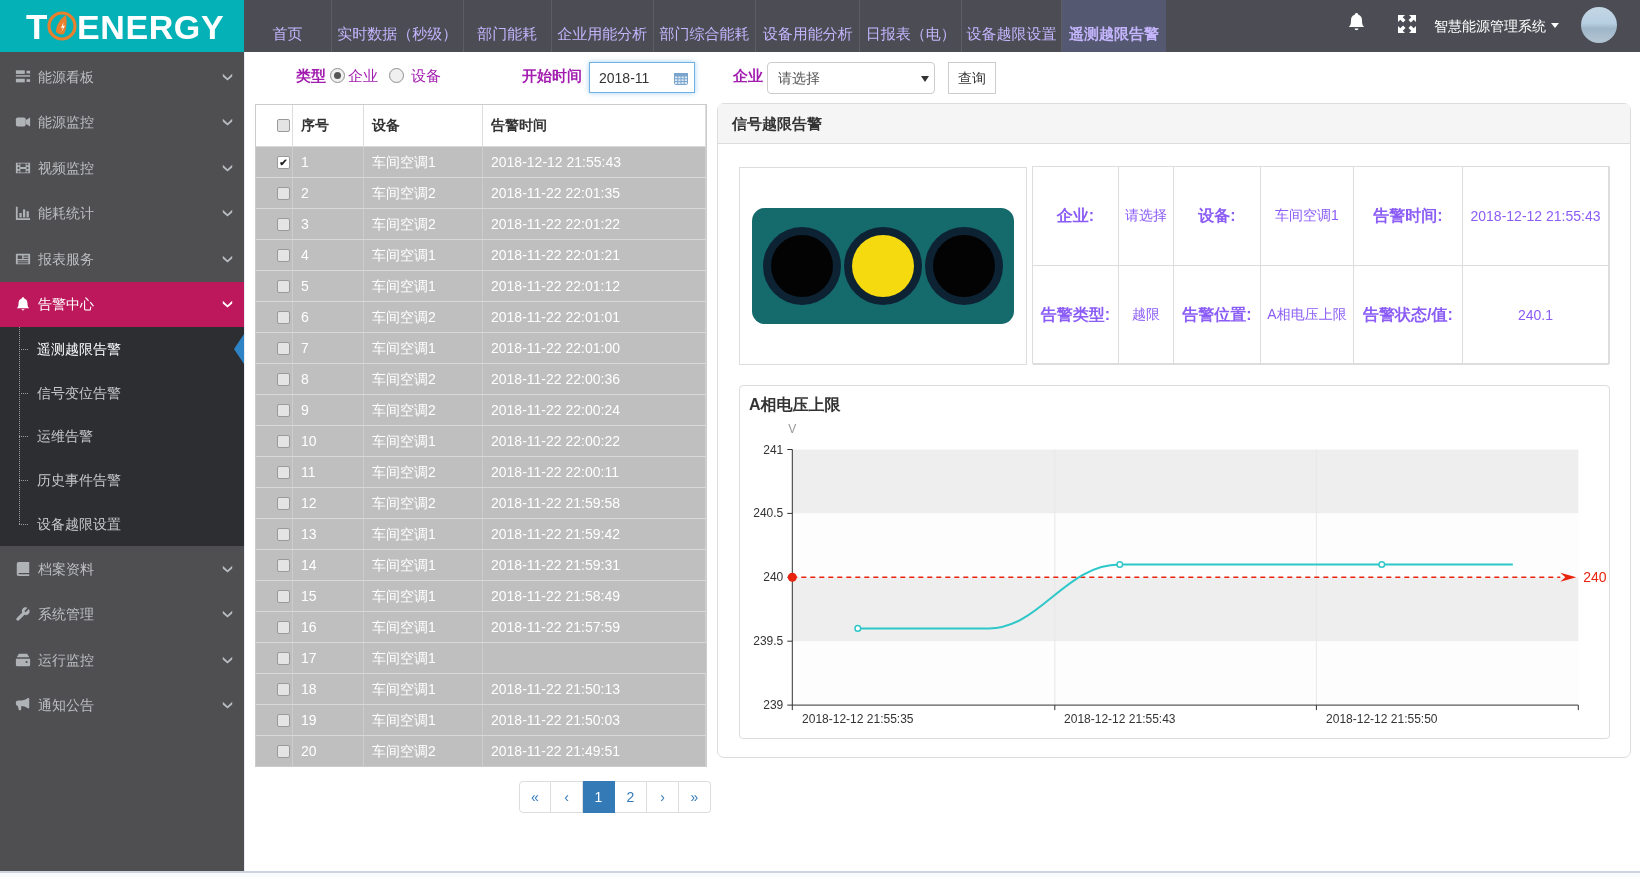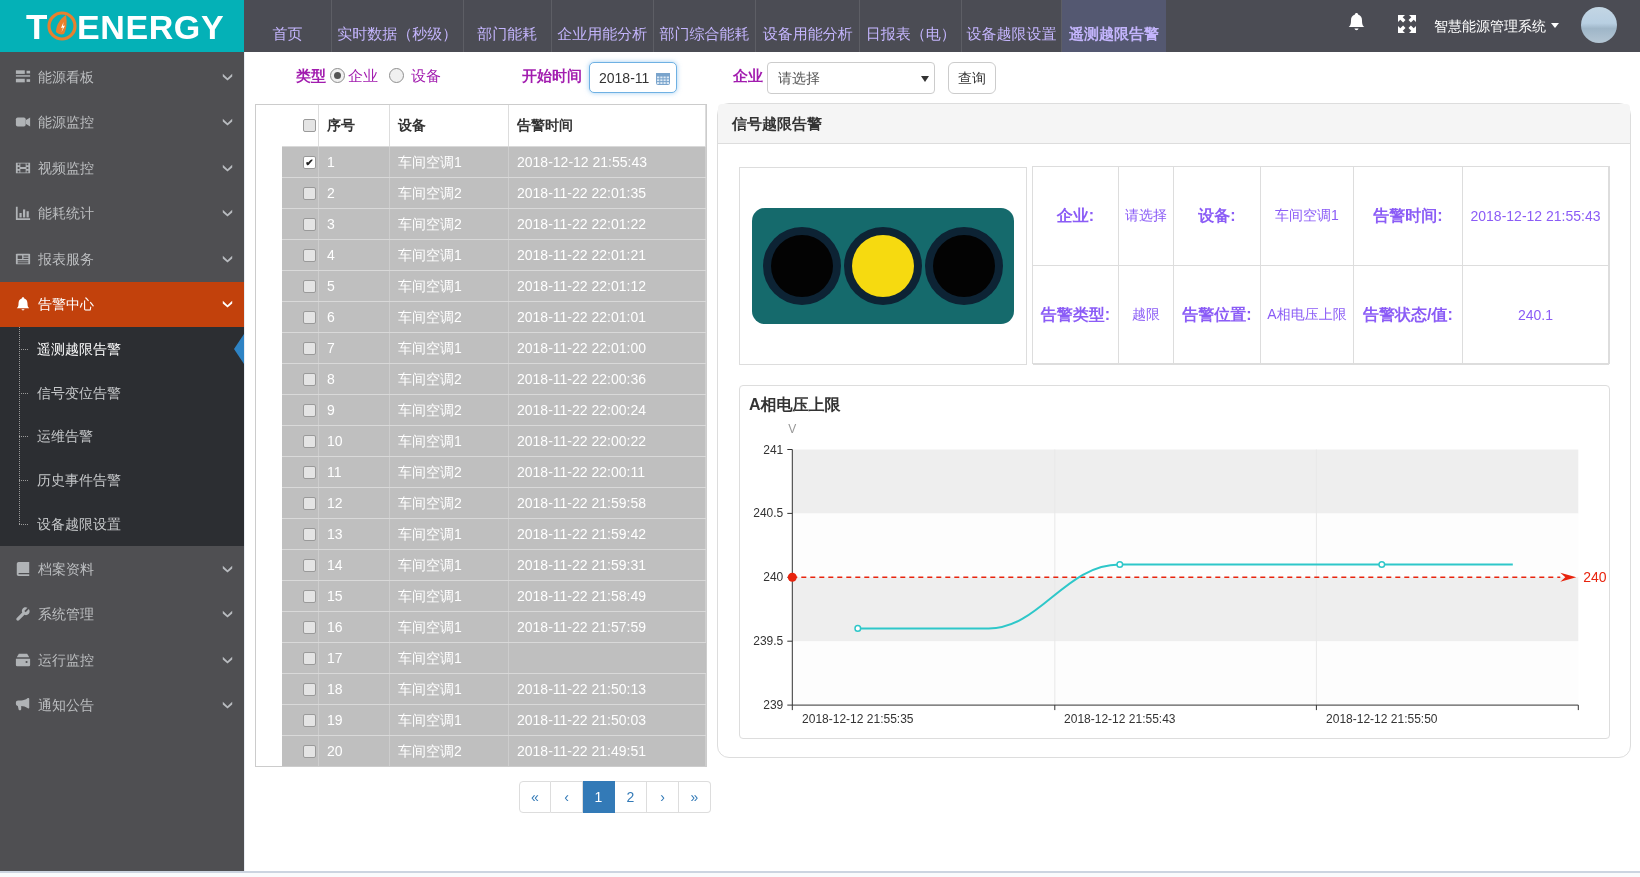--- a/index.html
+++ b/index.html
@@ -7,62 +7,62 @@
 body { font-family:"Liberation Sans",sans-serif; background:#fff; position:relative; }
 
 #sidebar { position:absolute; left:0; top:0; width:244px; height:872px; background:#4f4f52; }
 #logo { position:absolute; left:0; top:0; width:244px; height:52px; background:#04b1b7; }
 #menu { position:absolute; top:54px; left:0; width:244px; }
 .mitem { position:relative; height:45.5px; color:#bcbec0; font-size:14px; }
 .mitem .ic { position:absolute; left:15px; top:50%; margin-top:-8px; width:16px; height:16px; }
 .mitem .tx { position:absolute; left:38px; top:50%; margin-top:-9px; height:18px; line-height:18px; }
 .mitem .ch { position:absolute; right:11px; top:50%; margin-top:-4px; }
 .chev { width:11px; height:8px; display:block; } .chev svg{display:block;}
-.mitem.active { background:#c2410c; color:#fff;text-decoration:underline; }
+.mitem.active { background:#be185d; color:#fff;text-decoration:underline; }
 
 #submenu { background:#2c2e32; position:relative; }
 .sitem { position:relative; height:43.8px; color:#c6c8ca; font-size:14px; }
 .sitem .tx { position:absolute; left:37px; top:50%; margin-top:-9px; height:18px; line-height:18px; }
 .sitem .dash { position:absolute; left:19px; top:50%; width:9px; border-top:1px dotted #9a9a9a; }
 .sitem.on { color:#fff; }
 .sitem.on .mark { position:absolute; right:0; top:50%; margin-top:-15px; width:0; height:0; border-top:15px solid transparent; border-bottom:15px solid transparent; border-right:10px solid #2e83c4; }
 #treeline { position:absolute; left:19px; top:0; bottom:22px; border-left:1px dotted #9a9a9a; }
 
 #navbar { position:absolute; left:244px; top:0; width:1396px; height:52px; background:#4b4c54; }
 .nitem { position:absolute; top:0; height:52px; line-height:68px; text-align:center; color:#c4b5fd; font-size:15px; border-right:1px solid rgba(255,255,255,0.10); }
 .nitem.act { background:#545871; font-weight:bold; border-right:none; }
 
 #main { position:absolute; left:244px; top:52px; width:1396px; height:819px; background:#fff; border-left:1px solid #e8ecf2; }
 .blab { font-weight:bold; font-size:15px; color:#a21caf; position:absolute; top:15px; }
 .radio { position:absolute; top:16px; width:15px; height:15px; border:1px solid #8f8f8f; border-radius:50%; background:#f0f0f0; }
 .radio.sel:after { content:""; position:absolute; left:3px; top:3px; width:7px; height:7px; border-radius:50%; background:#555; }
-#dateinput { position:absolute; left:344px; top:10px; width:88px; height:31px; border:1px solid #6fb1e3; border-radius:5px; box-shadow:0 0 5px rgba(102,175,233,.6); font-size:14px; color:#333; line-height:30px; padding-left:9px; background:#fff; }
+#dateinput { position:absolute; left:344px; top:10px; width:106px; height:31px; border:1px solid #6fb1e3; border-radius:0; box-shadow:0 0 5px rgba(102,175,233,.6); font-size:14px; color:#333; line-height:30px; padding-left:9px; background:#fff; }
 #sel { position:absolute; left:522px; top:10px; width:168px; height:32px; border:1px solid #ccc; border-radius:4px; background:#fff; font-size:14px; color:#555; line-height:30px; padding-left:10px; }
 #sel .car { position:absolute; right:5px; top:13px; width:0; height:0; border-left:4.5px solid transparent; border-right:4.5px solid transparent; border-top:6px solid #333; }
-#btnq { position:absolute; left:703px; top:10px; width:48px; height:32px; border:1px solid #ccc; border-radius:6px; background:#fff; font-size:14px; color:#333; text-align:center; line-height:30px; }
-
-#tbl { position:absolute; left:10px; top:52px; width:452px; border:1px solid #ccc;padding-left:26px; }
+#btnq { position:absolute; left:703px; top:10px; width:48px; height:32px; border:1px solid #ccc; border-radius:0; background:#fff; font-size:14px; color:#333; text-align:center; line-height:30px; }
+
+#tbl { position:absolute; left:10px; top:52px; width:452px; border:1px solid #ccc; }
 #tbl .hrow { height:41px; background:#fff; display:flex; }
 #tbl .hrow > div { border-right:1px solid #ddd; font-weight:bold; color:#333; font-size:14px; line-height:41px; padding-left:8px; }
 #tbl .row { height:31px; background:#bfbfbf; display:flex; border-top:1px solid #d9d9d9; }
 #tbl .row > div { border-right:1px solid #cdcdcd; color:#fff; font-size:14px; line-height:30px; padding-left:8px; }
 #tbl .row > div.c4 { font-size:14px; }
 .c1 { width:37px; } .c2 { width:71px; } .c3 { width:119px; } .c4 { flex:1; }
 .cb { width:13px; height:13px; border:1px solid #9a9a9a; border-radius:2px; background:#e4e4e4; margin:9px 0 0 13px; }
 .hrow .cb { margin-top:14px; }
 .cb.ck { background:#fff; position:relative; }
 .cb.ck:after { content:"\2714"; position:absolute; left:0px; top:0px; width:11px; height:11px; line-height:11px; text-align:center; font-size:10px; color:#222; font-weight:bold; }
 
 #pag { position:absolute; left:274px; top:729px; height:32px; display:flex; font-size:14px; }
 #pag div { width:32px; height:32px; border:1px solid #ddd; border-left:none; background:#fff; color:#337ab7; text-align:center; line-height:30px; }
 #pag div:first-child { border-left:1px solid #ddd; border-radius:4px 0 0 4px; }
 #pag div:last-child { border-radius:0 4px 4px 0; }
 #pag div.on { background:#337ab7; color:#fff; border-color:#337ab7; }
 
-#panel { position:absolute; left:472px; top:51px; width:914px; height:655px; border:1px solid #ddd; border-radius:12px; background:#fff; }
+#panel { position:absolute; left:472px; top:51px; width:914px; height:655px; border:1px solid #ddd; border-radius:7px; background:#fff; }
 #phead { height:40px; background:#f5f5f5; border-bottom:1px solid #ddd; border-radius:4px 4px 0 0; font-weight:bold; font-size:15px; color:#333; line-height:40px; padding-left:14px; }
 #lightbox { position:absolute; left:21px; top:63px; width:288px; height:198px; border:1px solid #ddd; }
 #itable { position:absolute; left:314px; top:62px; width:578px; height:198px; border:1px solid #ddd; display:flex; flex-wrap:wrap; }
 #itable > div { border-right:1px solid #ddd; border-bottom:1px solid #ddd; height:99px; display:flex; align-items:center; justify-content:center; font-size:14px; color:#8b5cf6; text-align:center; white-space:nowrap; overflow:visible; }
 #itable > div.lb { font-weight:bold; font-size:16px; }
 #chartp { position:absolute; left:21px; top:281px; width:871px; height:354px; border:1px solid #ddd; border-radius:4px; }
 #ctitle { position:absolute; left:9px; top:9px; font-size:16px; font-weight:bold; color:#333; }
 </style>
 </head>
 <body>

